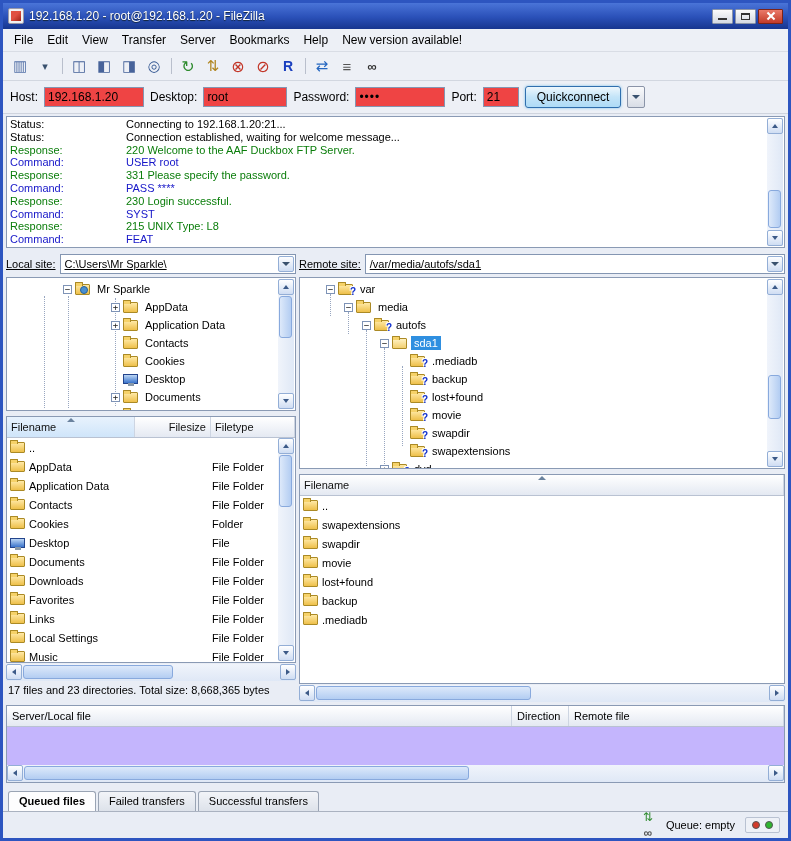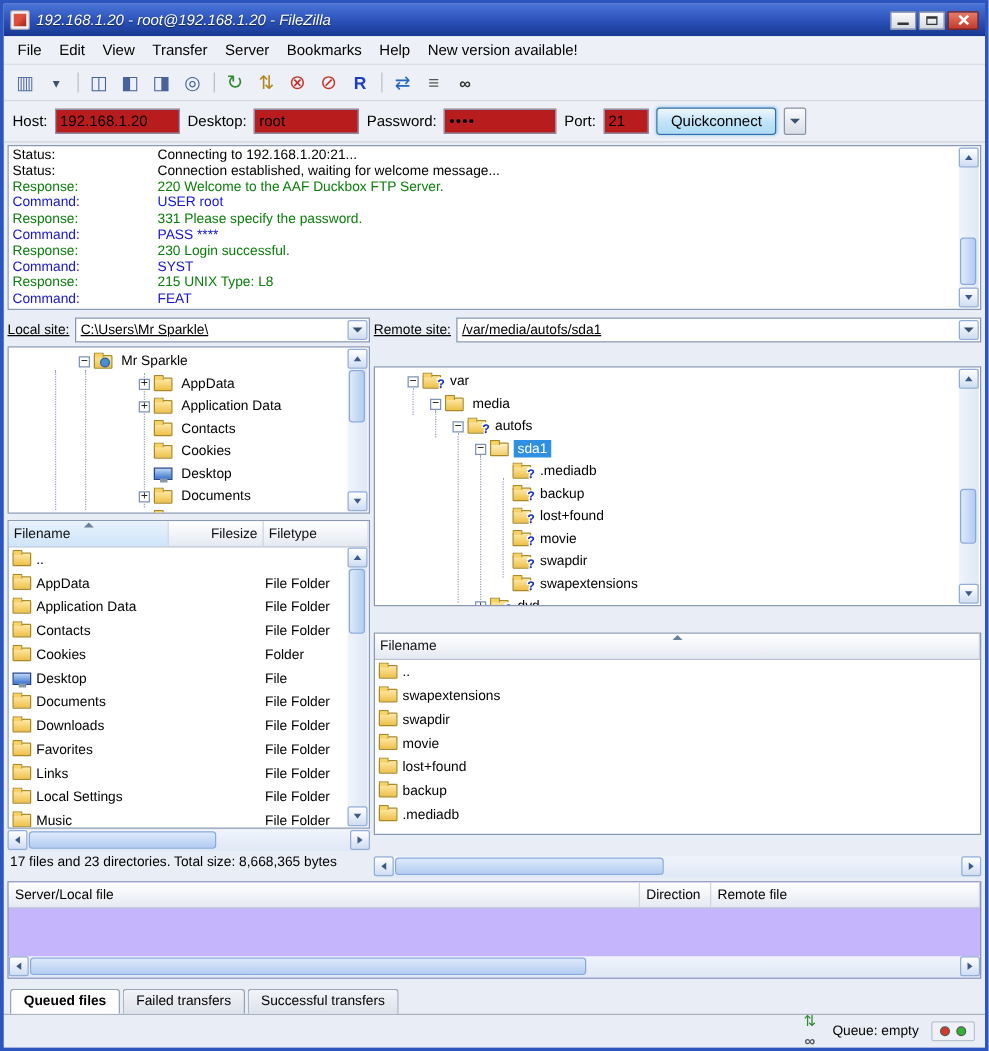--- a/index.html
+++ b/index.html
@@ -1,21 +1,21 @@
 <!DOCTYPE html>
 <html><head>
 <meta charset="utf-8">
 <style>
   html,body{margin:0;padding:0;background:#fff;}
   .window{width:791px;height:841px;border:3px solid #2d55c0;background:#e9edf5;display:flex;flex-direction:column;font-family:"Liberation Sans",sans-serif;overflow:hidden;box-sizing:border-box;}
   
   .titlebar{height:26px;flex:none;display:flex;align-items:center;gap:5px;padding:0 5px;background:linear-gradient(180deg,#4a74d8 0%,#2a50b8 55%,#17368f 100%);}
   .appicon{width:16px;height:16px;background:#f2f2f2;border:1px solid #99a;border-radius:2px;position:relative;flex:none;box-sizing:border-box;}
   .appicon::before{content:"";position:absolute;left:2px;top:2px;right:2px;bottom:2px;background:linear-gradient(135deg,#e05040 45%,#a02318);}
-  .title{color:#fff;font-size:12px;flex:1;white-space:nowrap;overflow:hidden;text-shadow:0 1px 1px #123;font-style:italic;}
+  .title{color:#fff;font-size:12px;flex:1;white-space:nowrap;overflow:hidden;text-shadow:0 1px 1px #123;}
   .winbtns{display:flex;gap:2px;}
   .wbtn{width:21px;height:15px;border:1px solid #8a94a8;background:linear-gradient(#fbfbfb,#d4d9e2);position:relative;border-radius:1px;box-sizing:border-box;}
   .wbtn.min::after{content:"";position:absolute;left:5px;right:5px;bottom:3px;height:2px;background:#333;}
   .wbtn.max::after{content:"";position:absolute;left:5px;right:5px;top:3px;bottom:3px;border:1px solid #333;border-top-width:2px;}
   .wbtn.close{width:25px;background:linear-gradient(#ea7a6a,#c23a28);border-color:#7c2318;}
   .wbtn.close::before,.wbtn.close::after{content:"";position:absolute;left:50%;top:50%;width:10px;height:2px;background:#fff;}
   .wbtn.close::before{transform:translate(-50%,-50%) rotate(45deg);}
   .wbtn.close::after{transform:translate(-50%,-50%) rotate(-45deg);}
   
   .menubar{height:22px;flex:none;display:flex;align-items:center;padding:0 4px;background:#edf0f6;border-bottom:1px solid #d9dde5;font-size:12px;color:#000;}
@@ -31,21 +31,21 @@
   [data-name="refresh-icon"] i{color:#2e8b2e;font-size:16px;}
   [data-name="process-queue-icon"] i{color:#b0851f;}
   [data-name="cancel-icon"] i{color:#c23527;font-size:16px;}
   [data-name="disconnect-icon"] i{color:#c23527;font-size:16px;}
   [data-name="reconnect-icon"] i{color:#1a3fbf;font-weight:bold;font-size:14px;}
   [data-name="sync-browsing-icon"] i{color:#2567c0;}
   [data-name="directory-comparison-icon"] i{color:#555;}
   [data-name="find-files-icon"] i{color:#333;font-size:13px;font-weight:bold;}
   
   .quickbar{height:32px;flex:none;display:flex;align-items:center;gap:6px;padding:0 7px;background:#edf0f6;border-bottom:1px solid #cfd4de;font-size:12px;}
-  .qc{height:20px;border:1px solid #8496b2;padding:0 3px;font:12px "Liberation Sans",sans-serif;background:#b91c1c;box-sizing:border-box;}
+  .qc{height:20px;border:1px solid #8496b2;padding:0 3px;font:12px "Liberation Sans",sans-serif;background:#ef4444;box-sizing:border-box;}
   .host{width:100px;}.user{width:84px;}.pass{width:90px;letter-spacing:1px;}.port{width:36px;}
   .qc-btn{height:22px;padding:0 11px;font:12px "Liberation Sans",sans-serif;border:1px solid #2f6fae;border-radius:3px;background:linear-gradient(#eef7fd,#c3e4f8 50%,#aedbf6);box-shadow:0 0 3px #7ec0ea;color:#000;}
   .qc-caret{width:18px;height:22px;border:1px solid #8a94a8;border-radius:2px;background:linear-gradient(#fafbfc,#d8dde6);display:flex;align-items:center;justify-content:center;box-sizing:border-box;}
   
   .tri-down{width:0;height:0;border-left:4px solid transparent;border-right:4px solid transparent;border-top:4px solid #39516e;}
   .tri-up{width:0;height:0;border-left:3px solid transparent;border-right:3px solid transparent;border-bottom:4px solid #3c5a88;}
   .tri-dn{width:0;height:0;border-left:3px solid transparent;border-right:3px solid transparent;border-top:4px solid #3c5a88;}
   .tri-left{width:0;height:0;border-top:3px solid transparent;border-bottom:3px solid transparent;border-right:4px solid #3c5a88;}
   .tri-right{width:0;height:0;border-top:3px solid transparent;border-bottom:3px solid transparent;border-left:4px solid #3c5a88;}
   
@@ -70,21 +70,21 @@
   .hscroll .sbtn{top:0;}
   .sbtn.left{left:0;}.sbtn.right{right:0;}
   .hthumb{position:absolute;top:1px;height:14px;background:linear-gradient(#dde9fa,#b3cdf2);border:1px solid #88a9dd;border-radius:3px;box-sizing:border-box;}
   .t-lh{left:17px;width:150px;}
   .t-rh{left:17px;width:215px;}
   .t-qh{left:17px;width:445px;}
   
   .panes{flex:1;display:flex;gap:3px;margin:3px 3px 1px;min-height:0;}
   .pane{display:flex;flex-direction:column;min-width:0;}
   .pane.local{width:290px;flex:none;}
-  .pane.remote{flex:1;gap:16px;}
+  .pane.remote{flex:1;}
   .site-row{height:22px;flex:none;display:flex;align-items:center;gap:4px;font-size:11px;margin-bottom:2px;text-decoration:underline;}
   .combo{flex:1;height:20px;border:1px solid #8496b2;background:#fff;display:flex;align-items:center;position:relative;padding:0 18px 0 4px;font-size:11px;box-sizing:border-box;white-space:nowrap;overflow:hidden;}
   .combo-btn{position:absolute;right:1px;top:1px;bottom:1px;width:16px;background:linear-gradient(#fdfdfe,#cfddf3);border:1px solid #93aed6;border-radius:2px;display:flex;align-items:center;justify-content:center;box-sizing:border-box;}
   
   .treebox{position:relative;background:#fff;border:1px solid #8a9ab4;overflow:hidden;flex:none;font-size:11px;}
   .local .treebox{height:132px;}
   .remote .treebox{height:190px;}
   .trows{padding-top:2px;}
   .trow{height:18px;display:flex;align-items:center;white-space:nowrap;position:relative;}
   .exp{width:9px;height:9px;flex:none;border:1px solid #7e93b6;background:#fff;font-size:9px;line-height:7px;text-align:center;color:#222;margin-right:3px;box-sizing:border-box;font-family:"DejaVu Sans Mono",monospace;}

